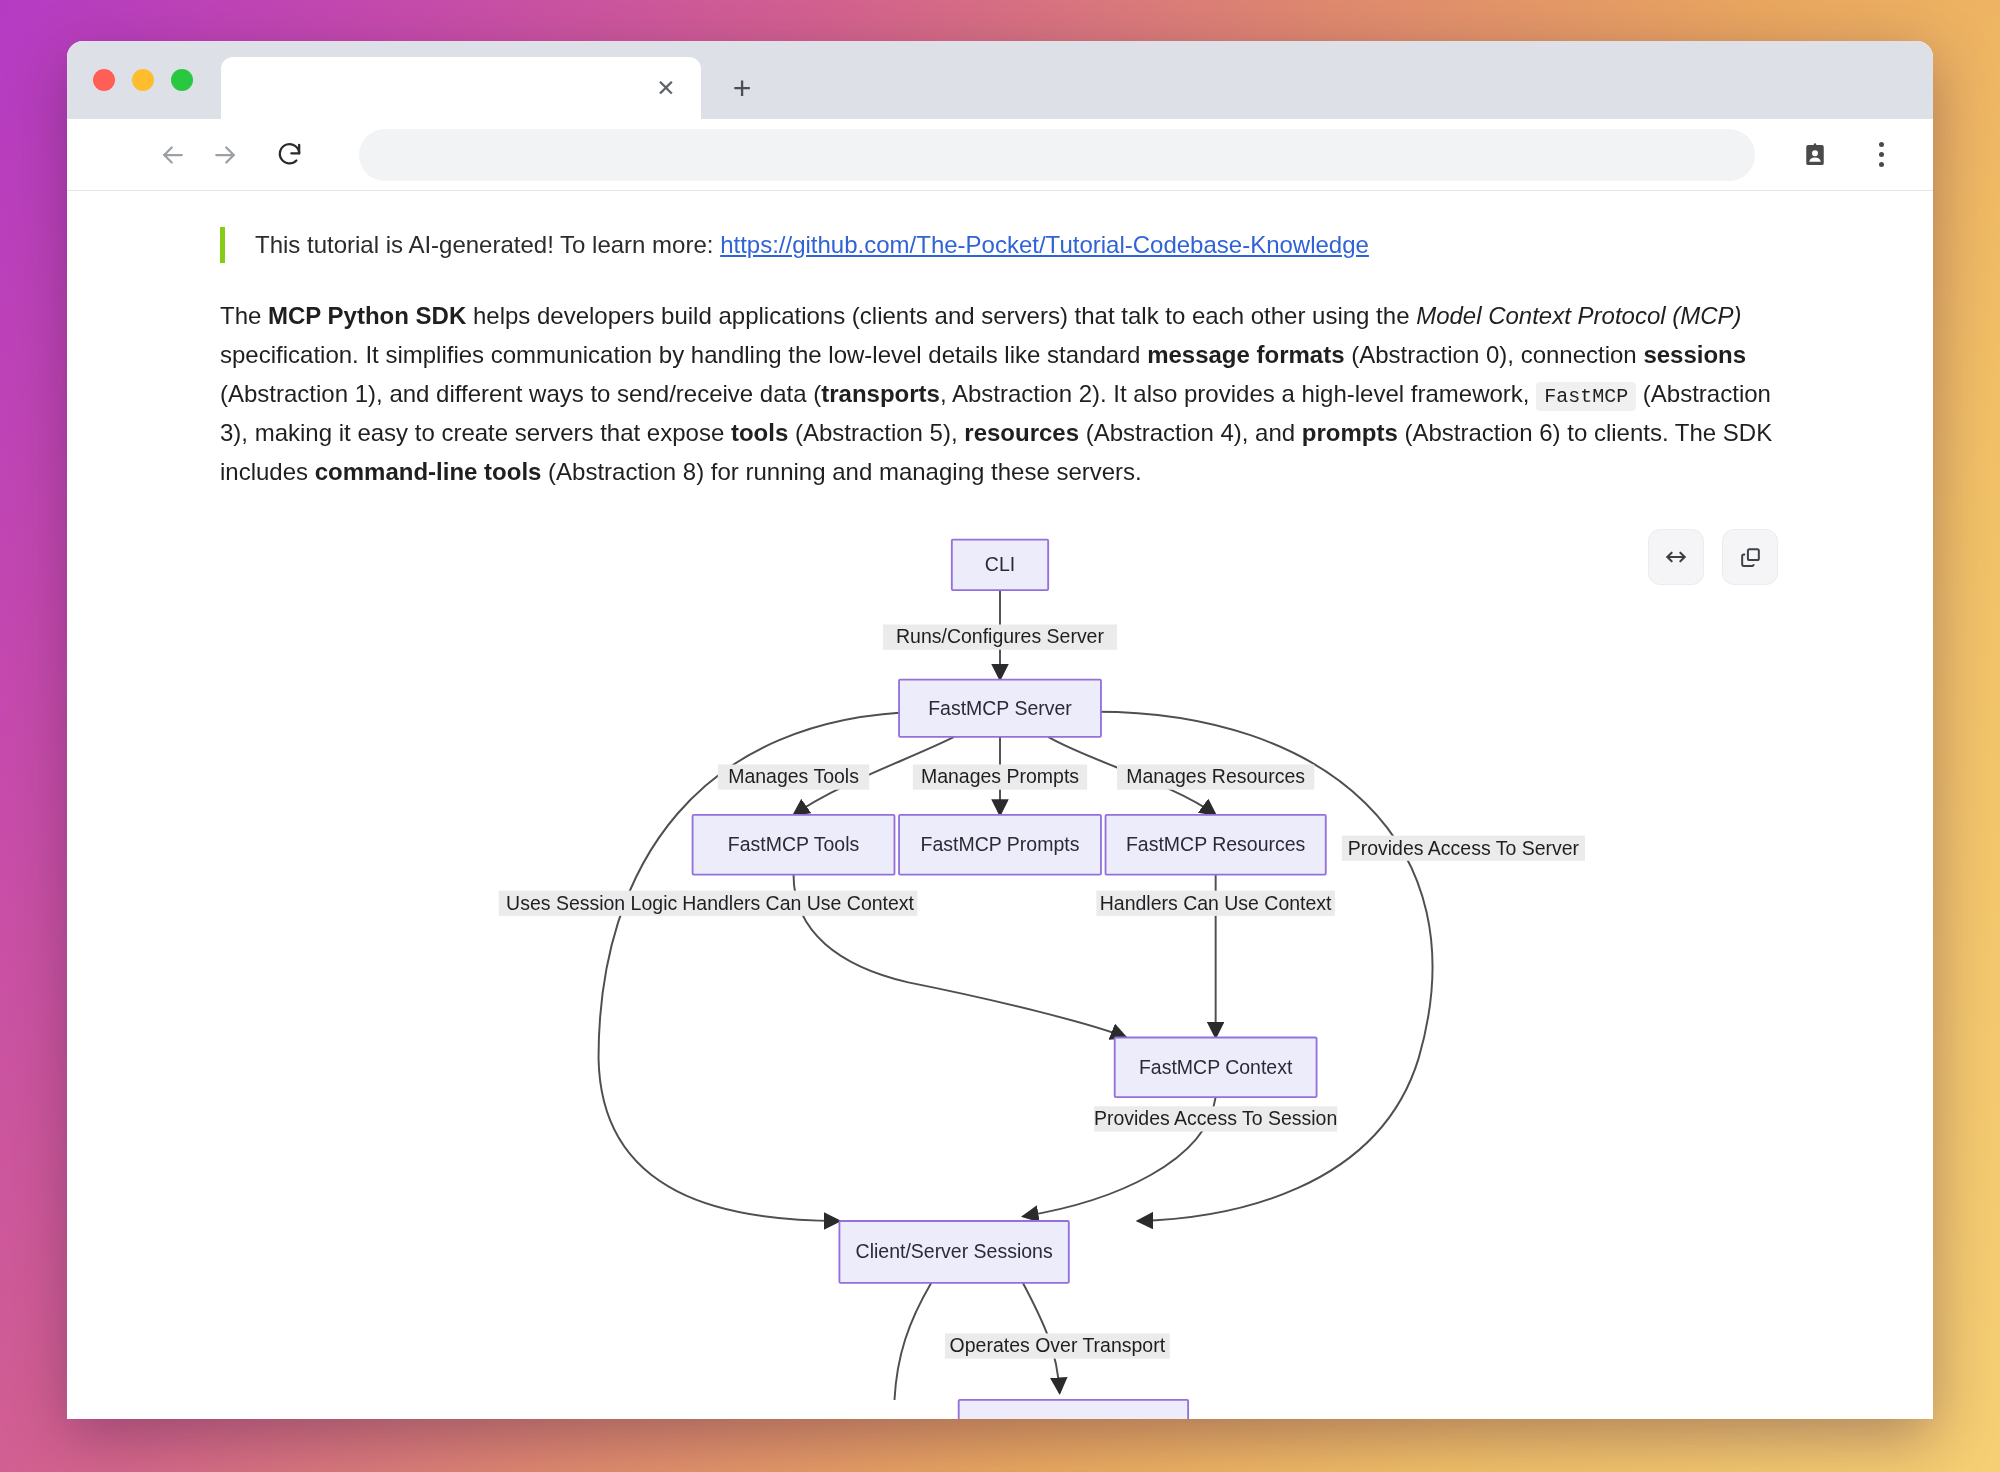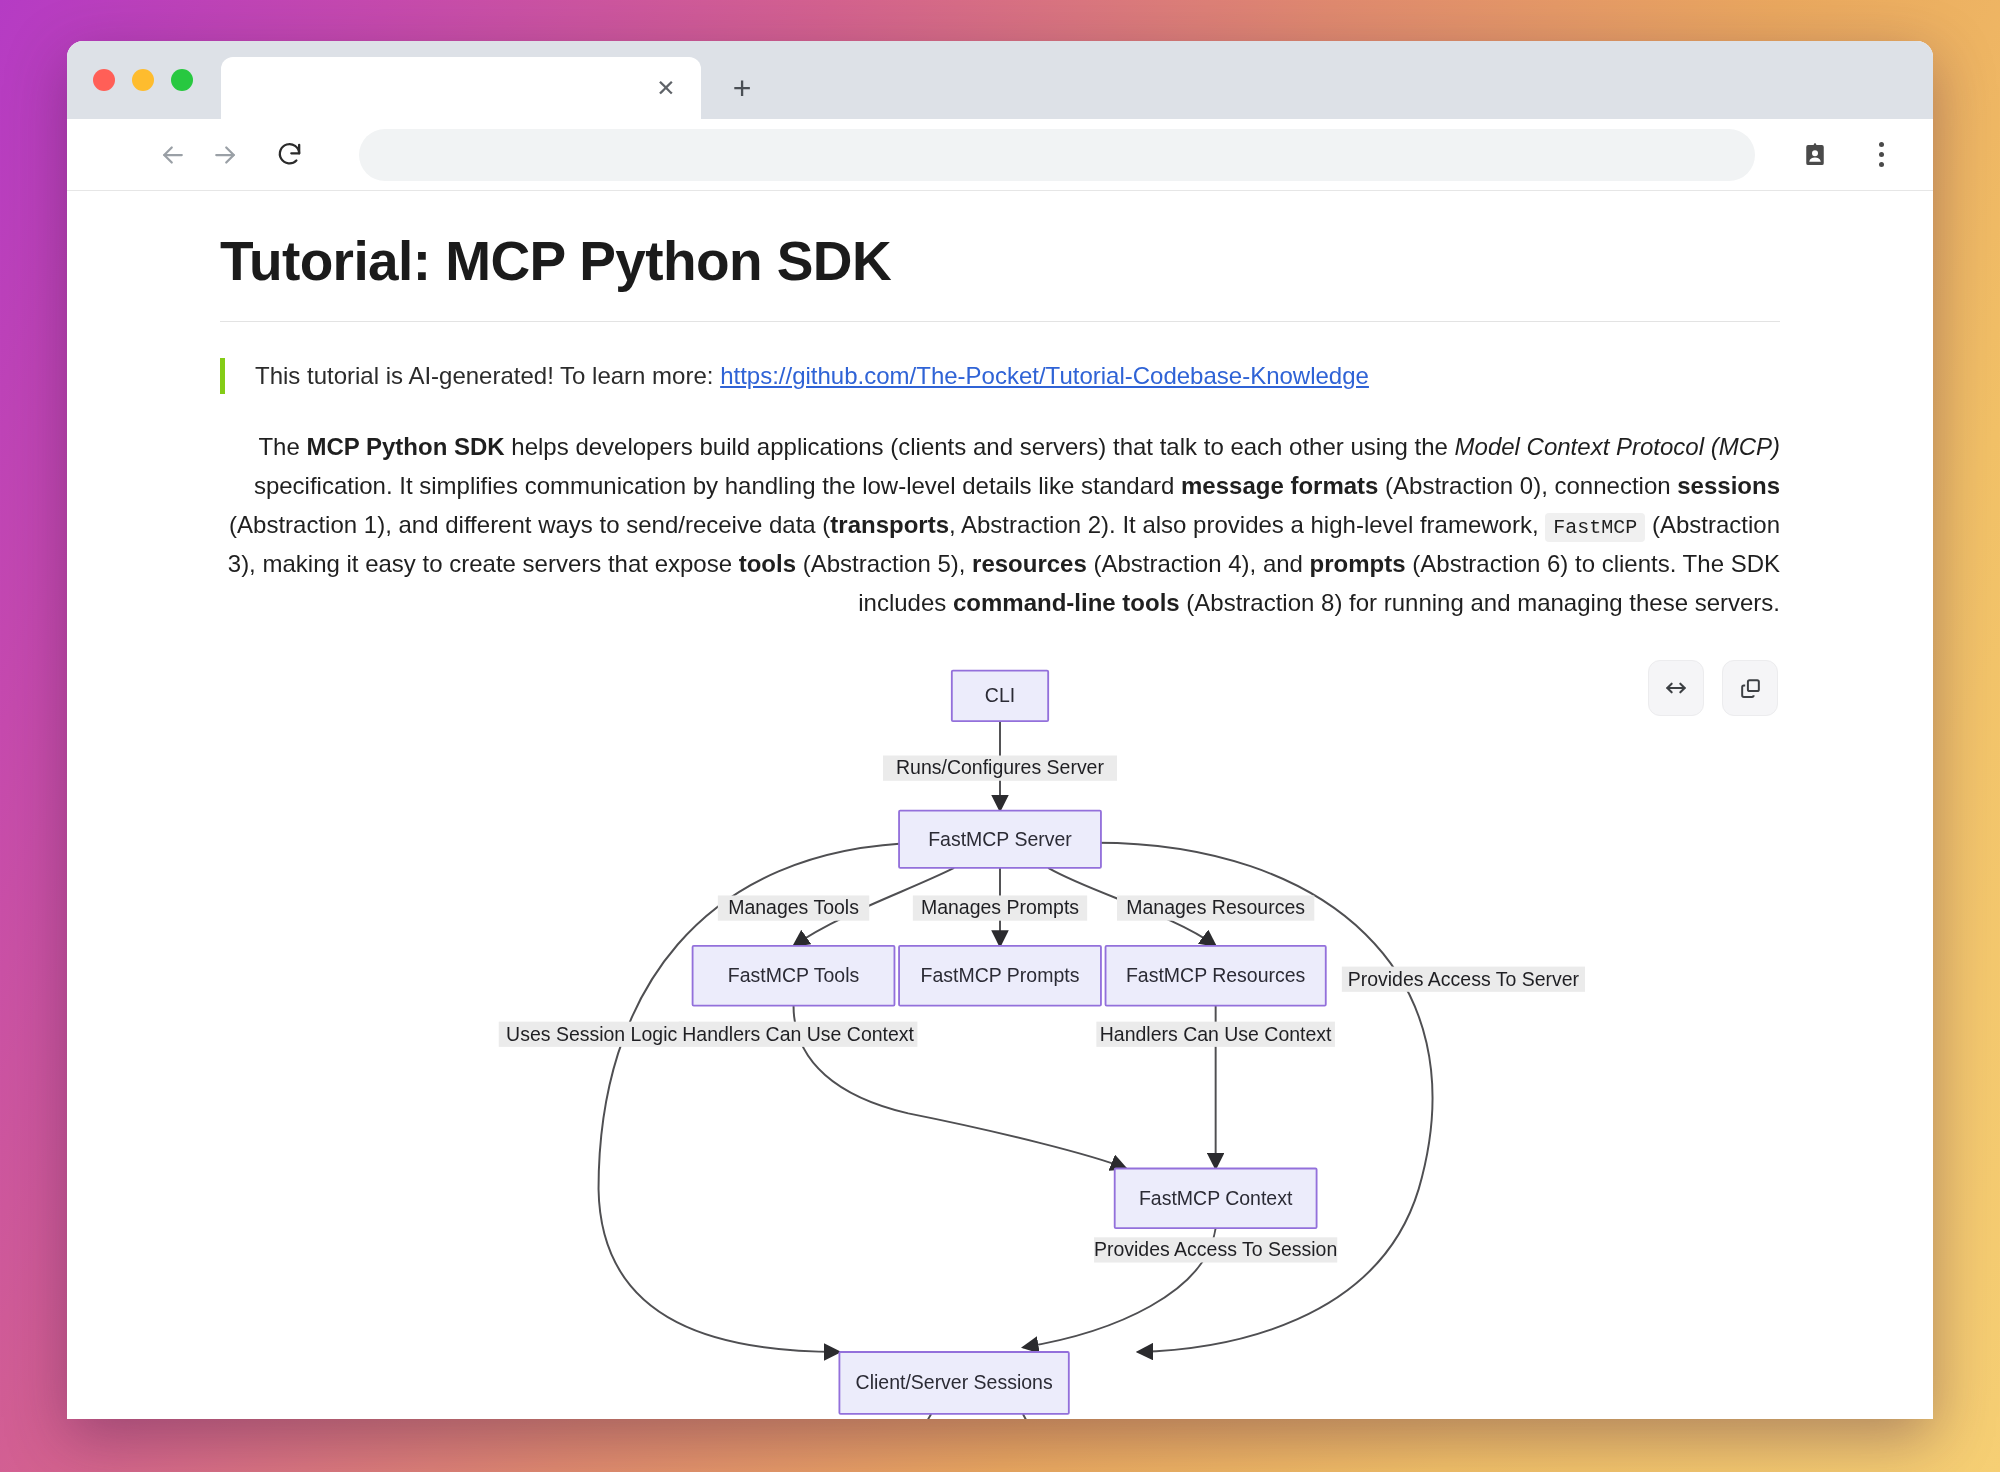--- a/index.html
+++ b/index.html
@@ -172,21 +172,21 @@
     font-size: 24px;
     line-height: 1.5;
     color: #2b2b2b;
   }
 
   p.intro {
     margin-top: 34px;
     font-size: 24px;
     line-height: 1.62;
     color: #1f1f1f;
-    text-align: right;
+    text-align: left;
   }
   p.intro b { font-weight: 700; }
   p.intro i { font-style: italic; }
   code.inline {
     font-family: "Liberation Mono", monospace;
     font-size: 20px;
     background: #f0f0f0;
     border-radius: 4px;
     padding: 3px 8px;
     color: #1f1f1f;
@@ -296,21 +296,20 @@
     <div class="toolbar-icon kebab">
       <span></span>
         <span></span>
         <span></span>
     </div>
   </div>
 
   <div class="page">
     <div class="content">
 
-      <h1 class="page-title">Tutorial: MCP Python SDK</h1>
 
       <blockquote class="note">
         <span>This tutorial is AI-generated! To learn more: </span><a class="link" href="#">https://github.com/The-Pocket/Tutorial-Codebase-Knowledge</a>
       </blockquote>
 
       <p class="intro"><span>The </span><b>MCP Python SDK</b><span> helps developers build applications (clients and servers) that talk to each other using the </span><i>Model Context Protocol (MCP)</i><span> specification. It simplifies communication by handling the low-level details like standard </span><b>message formats</b><span> (Abstraction 0), connection </span><b>sessions</b><span> (Abstraction 1), and different ways to send/receive data (</span><b>transports</b><span>, Abstraction 2). It also provides a high-level framework, </span><code class="inline">FastMCP</code><span> (Abstraction 3), making it easy to create servers that expose </span><b>tools</b><span> (Abstraction 5), </span><b>resources</b><span> (Abstraction 4), and </span><b>prompts</b><span> (Abstraction 6) to clients. The SDK includes </span><b>command-line tools</b><span> (Abstraction 8) for running and managing these servers.</span></p>
 
 
       <div class="diagram-area">
 

